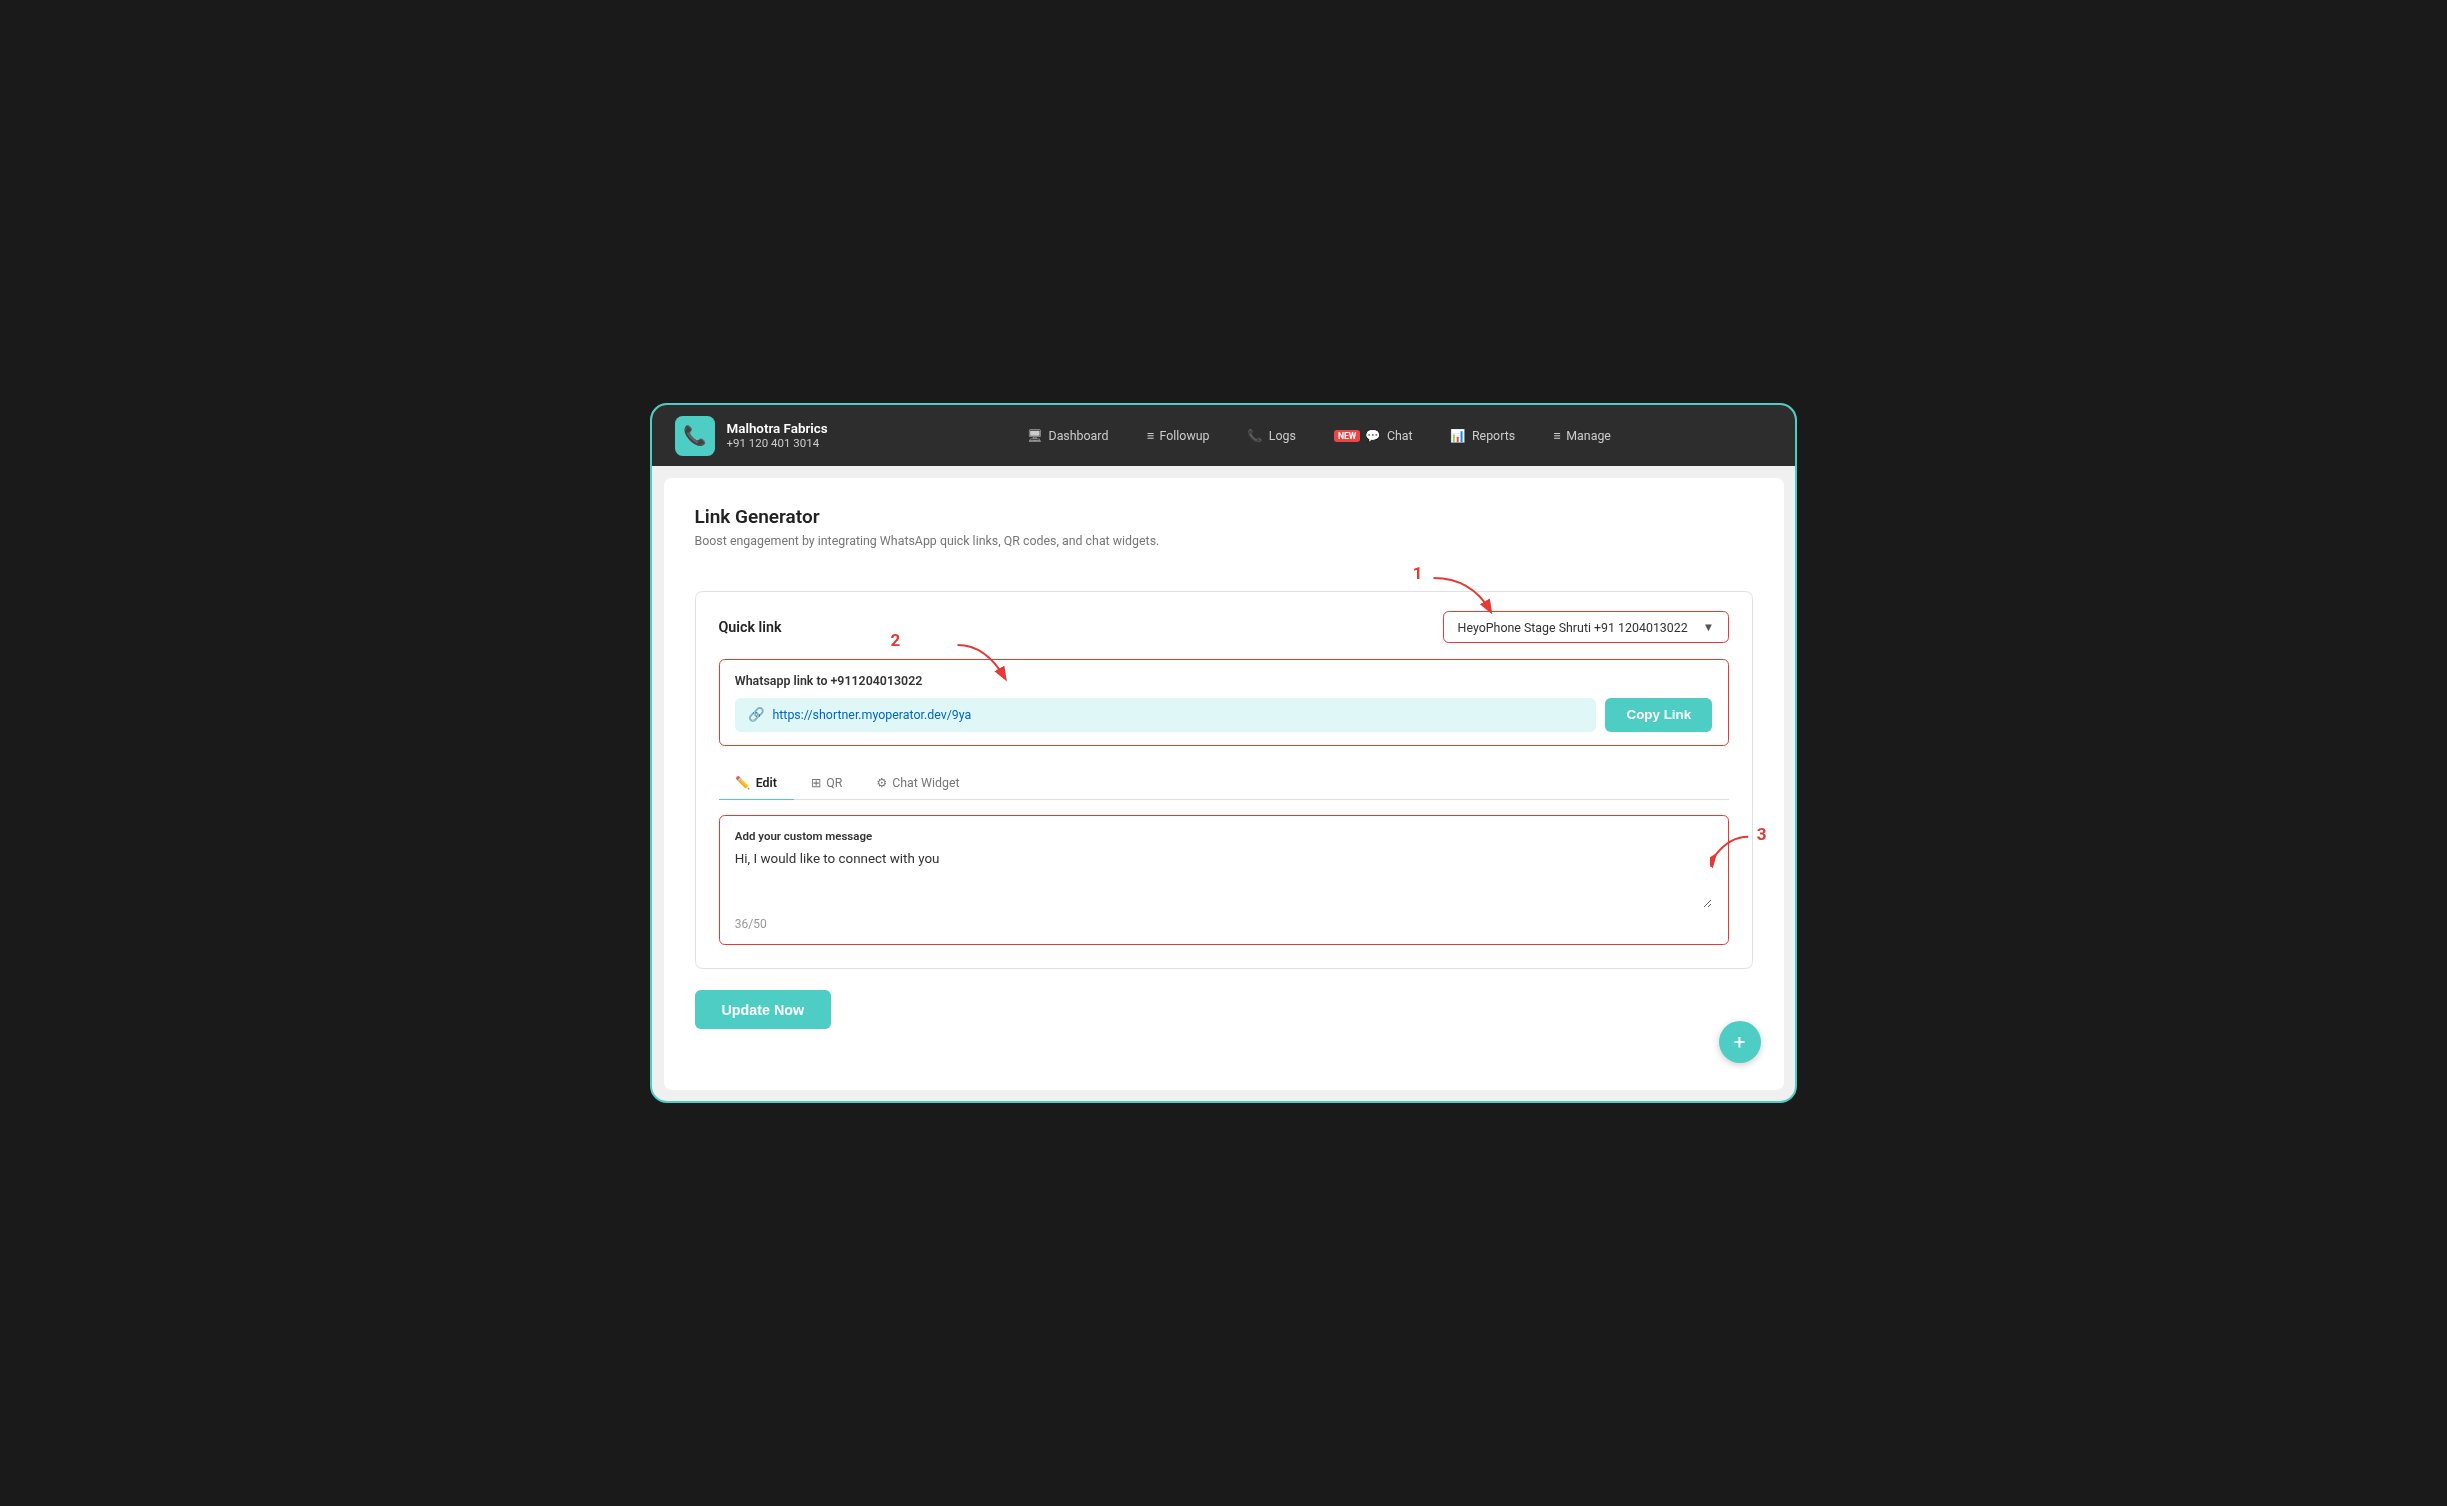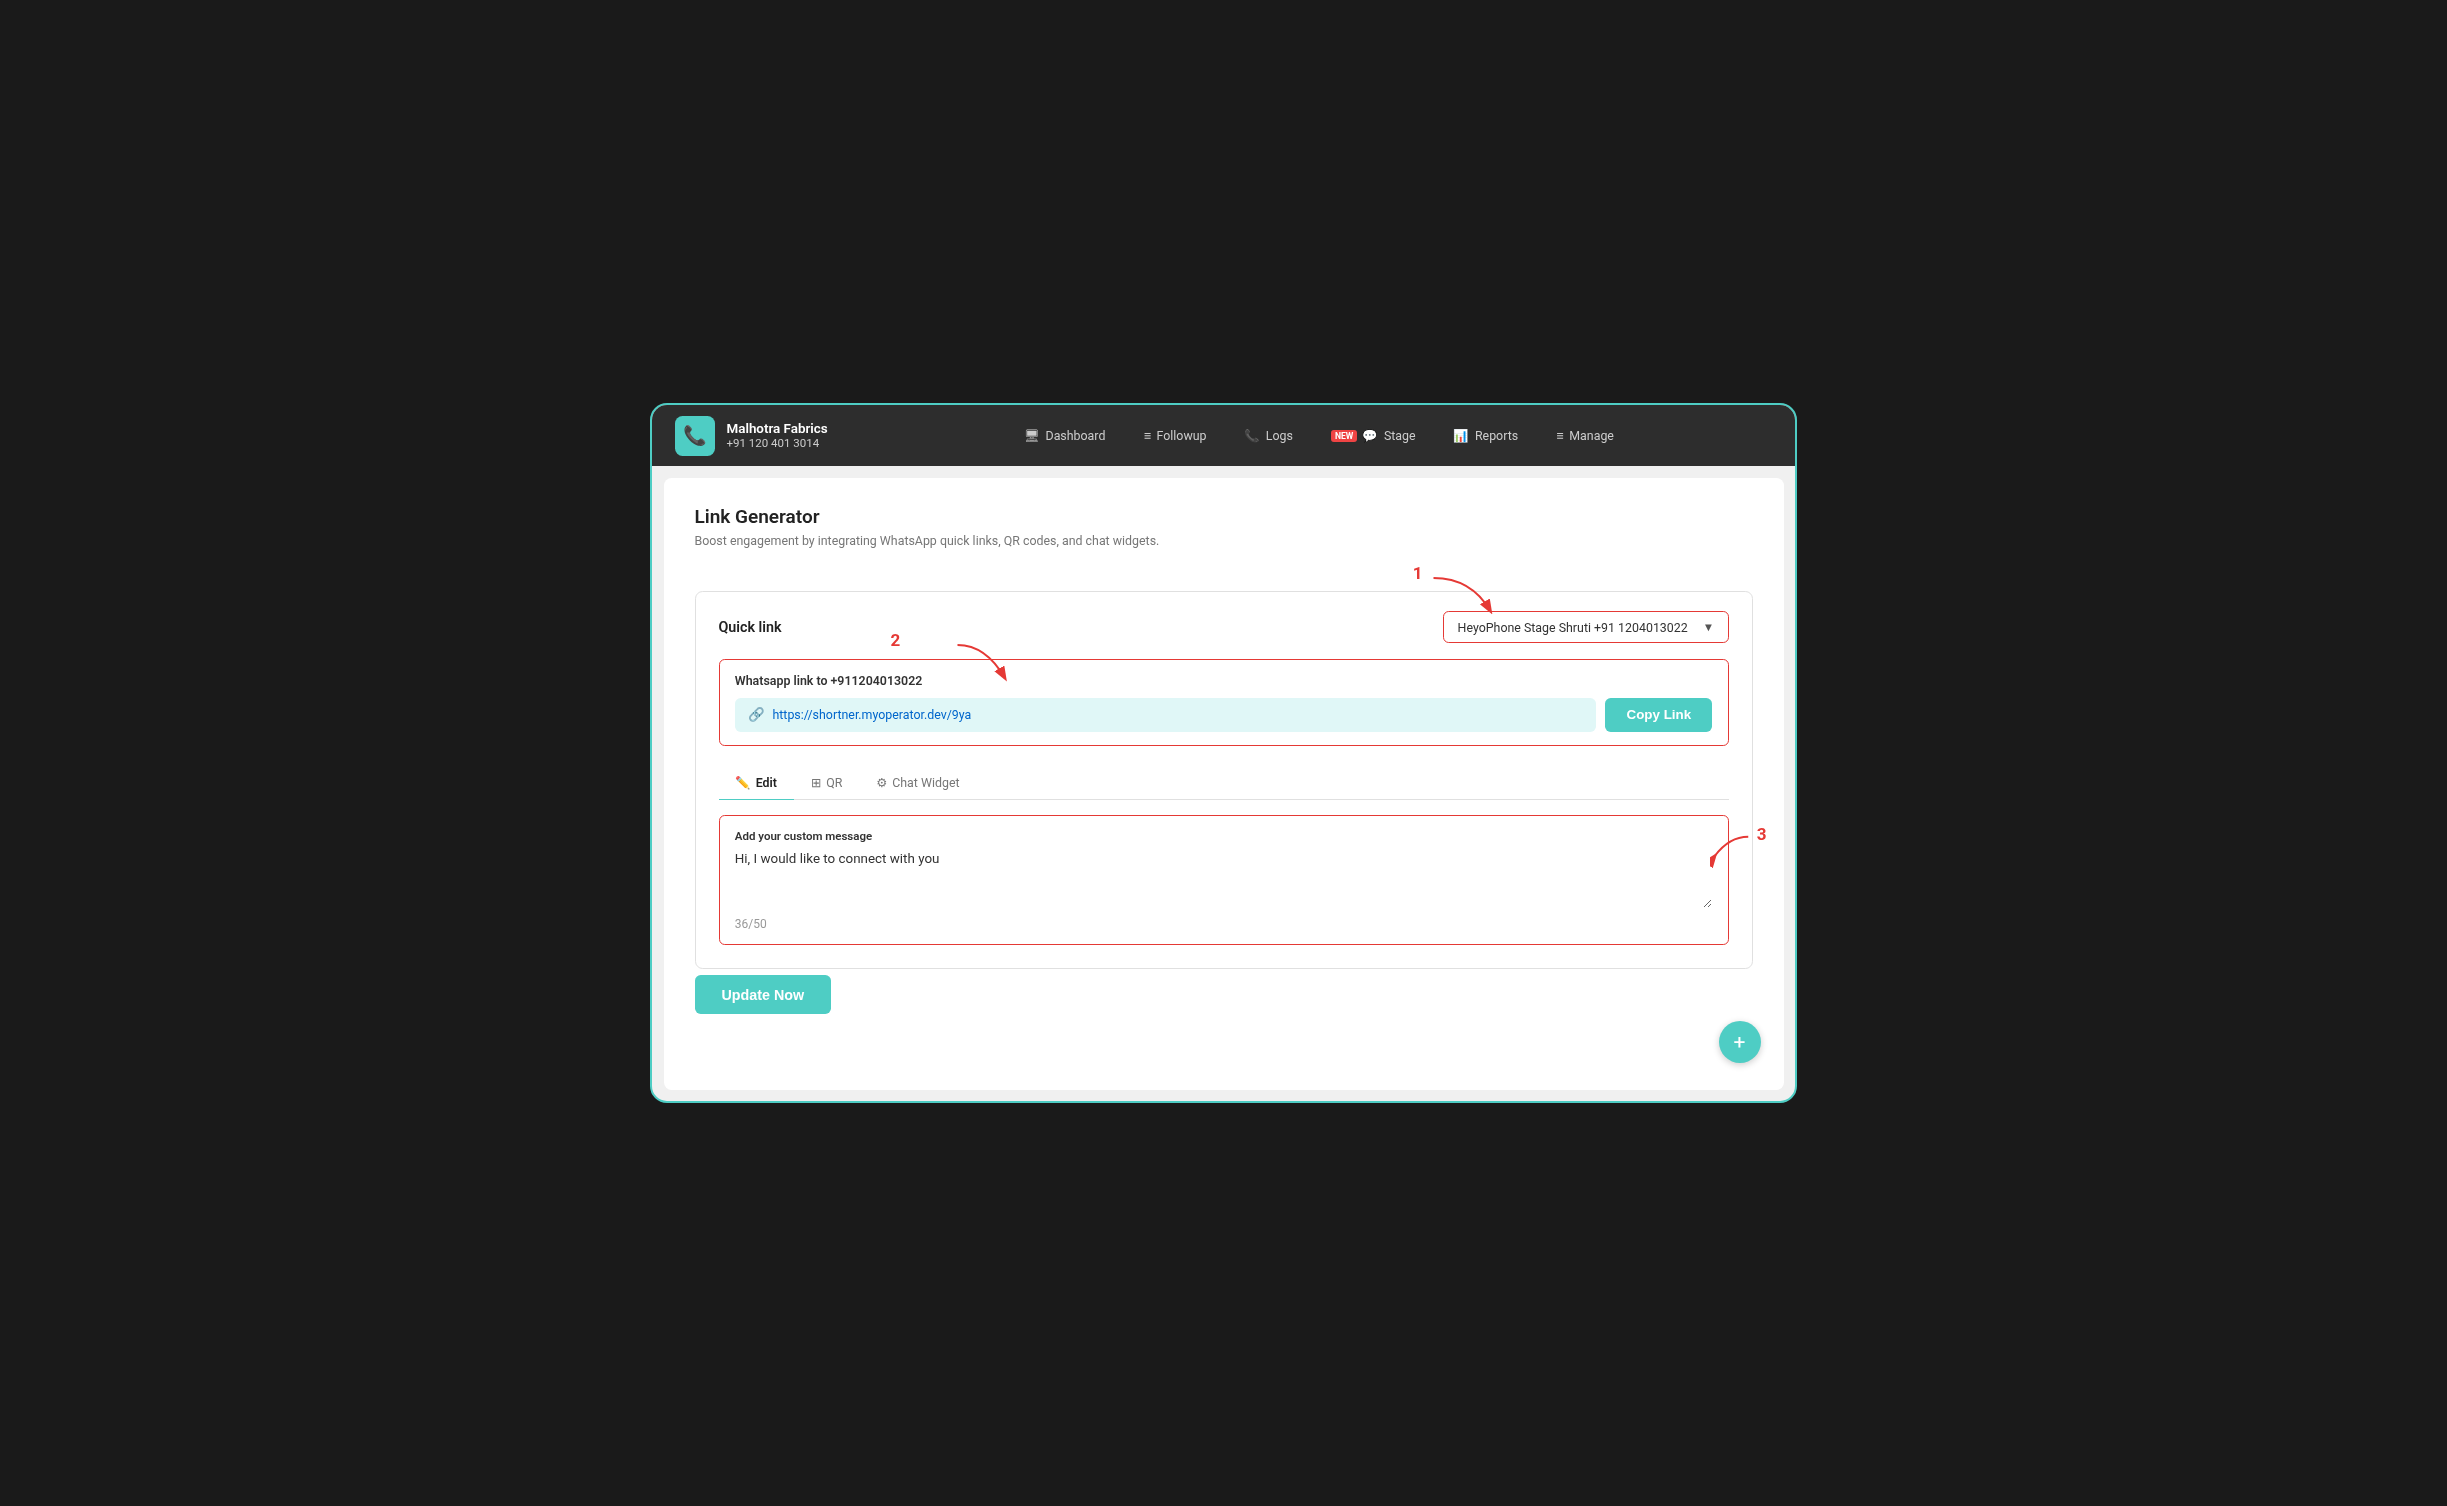--- a/index.html
+++ b/index.html
@@ -238,21 +238,21 @@
     
     .update-btn {
       background: #4ecdc4;
       color: white;
       border: none;
       border-radius: 5.7px;
       padding: 11.5px 27px;
       font-size: 14.3px;
       font-weight: 600;
       cursor: pointer;
-      margin-top: 6px;
+      margin-top: 21px;
     }
     
     .fab {
       position: absolute;
       bottom: 27px;
       right: 23px;
       width: 42px;
       height: 42px;
       background: #4ecdc4;
       border-radius: 50%;
@@ -287,21 +287,21 @@
         <span>≡</span>
         <span>Followup</span>
       </a>
       <a class="nav-item">
         <span>📞</span>
         <span>Logs</span>
       </a>
       <a class="nav-item">
         <span class="nav-badge">NEW</span>
         <span>💬</span>
-        <span>Stage</span>
+        <span>Chat</span>
       </a>
       <a class="nav-item">
         <span>📊</span>
         <span>Reports</span>
       </a>
       <a class="nav-item">
         <span>≡</span>
         <span>Manage</span>
       </a>
     </nav>

